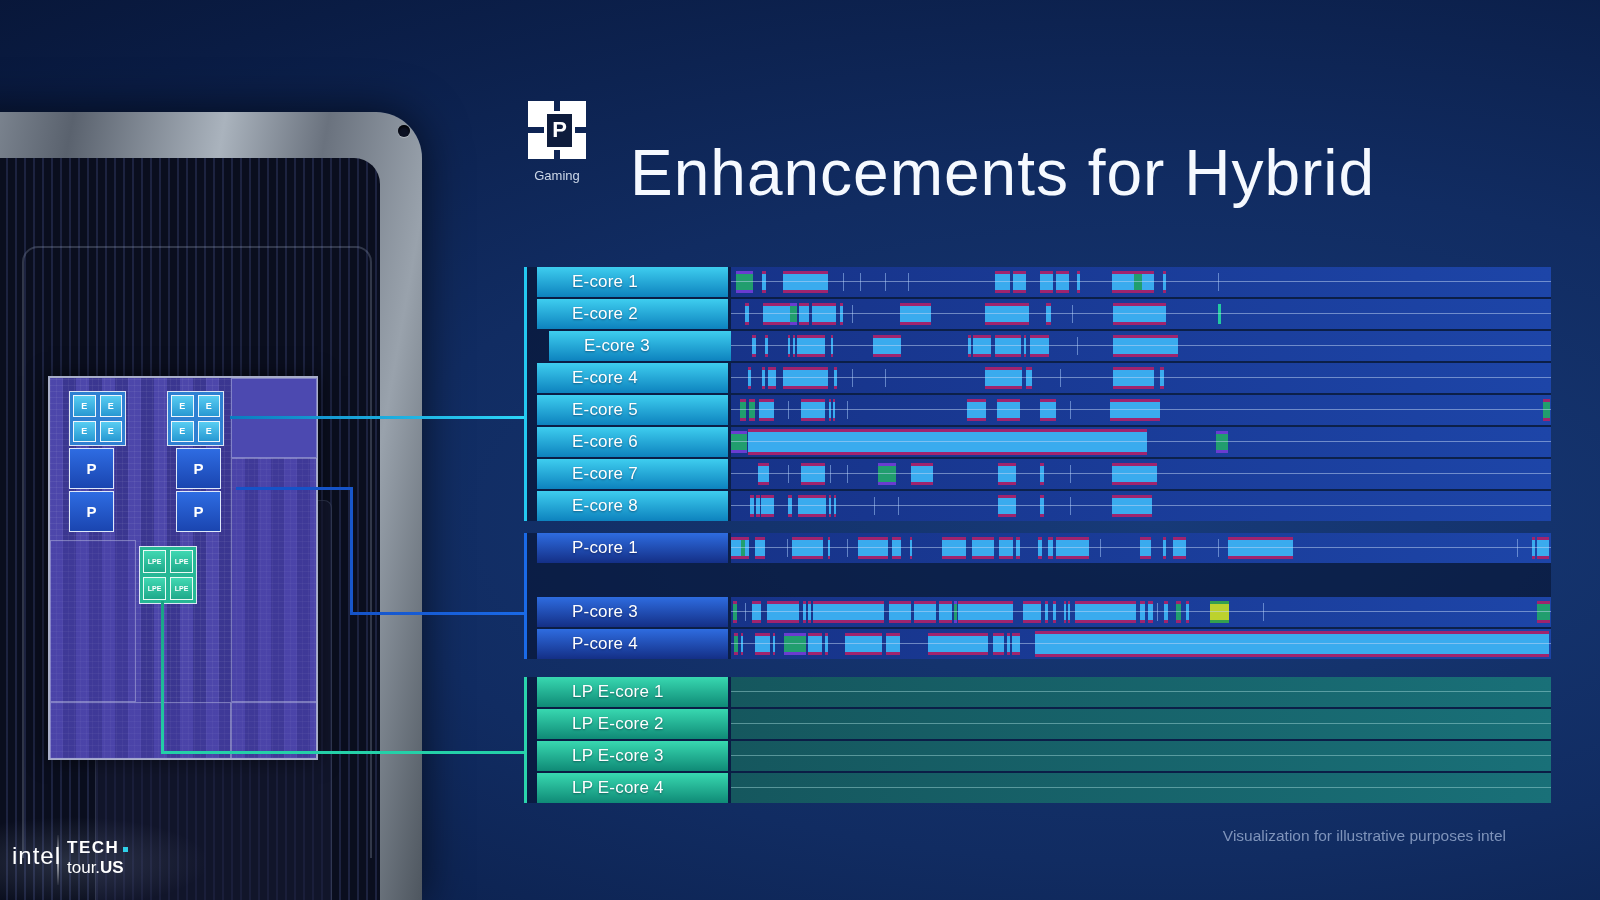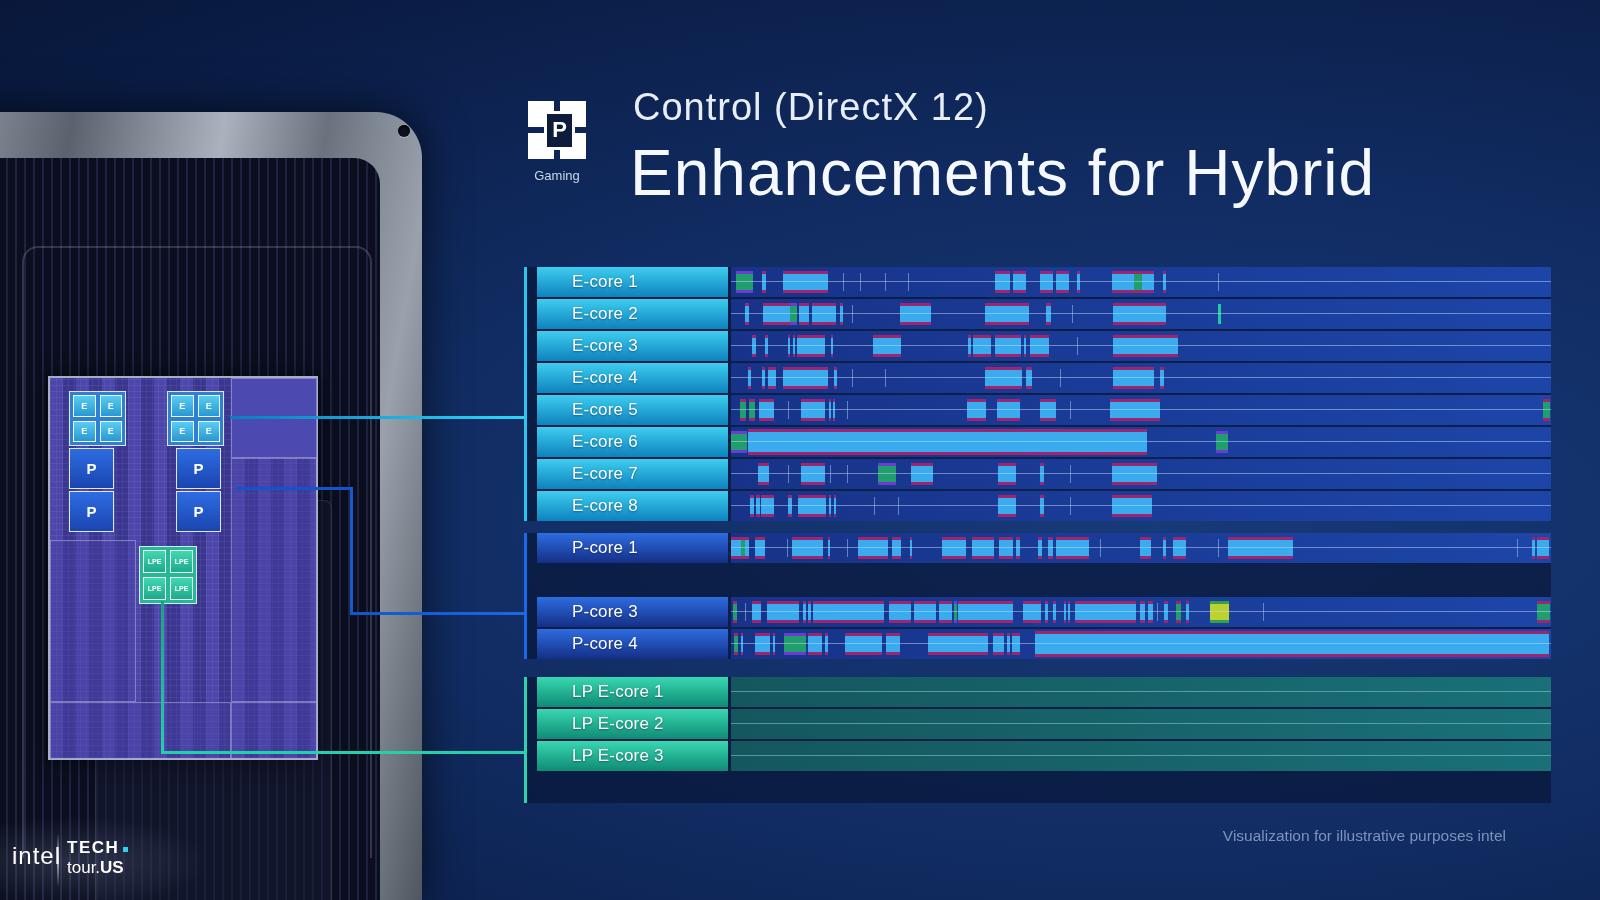--- a/index.html
+++ b/index.html
@@ -147,21 +147,20 @@
   <div id="hybrid">
     <div class="hy-icon">
       <div class="q q1"></div>
         <div class="q q2"></div>
         <div class="q q3"></div>
         <div class="q q4"></div>
       <div class="hy-p">P</div>
     </div>
     <div class="hy-label">Gaming</div>
   </div>
-  <div id="game-title">Control (DirectX 12)</div>
   <div id="main-title">Enhancements for Hybrid</div>
 
   <div id="groups">
       <div class="group" style="top: 267px; height: 254px;">
         <div class="bracket" style="background: rgb(36, 200, 240);"></div>
         <div class="row" style="top: 0px;">
           <div class="rlabel" style="background: linear-gradient(rgb(62, 205, 239), rgb(13, 130, 190));">E-core 1</div>
           <div class="track" style="background: linear-gradient(90deg, rgb(23, 51, 137), rgb(29, 69, 168));">
             <div class="seg sg-gp" style="left: 0.6%; width: 2.1%;"></div>
             <div class="seg sg-b" style="left: 3.8%; width: 0.5%;"></div>
@@ -196,21 +195,21 @@
             <div class="seg sg-b" style="left: 20.6%; width: 3.8%;"></div>
             <div class="seg sg-b" style="left: 31%; width: 5.4%;"></div>
             <div class="seg sg-b" style="left: 38.4%; width: 0.6%;"></div>
             <div class="seg sg-l" style="left: 41.6%;"></div>
             <div class="seg sg-b" style="left: 46.6%; width: 6.5%;"></div>
             <div class="seg sg-c" style="left: 59.4%; width: 0.3%;"></div>
             <div class="cline" style="background: rgba(195, 215, 245, 0.5);"></div>
           </div>
         </div>
         <div class="row" style="top: 64px;">
-          <div class="rlabel" style="background: linear-gradient(rgb(62, 205, 239), rgb(13, 130, 190));">E-core 3</div>
+          <div class="rlabel" style="background: linear-gradient(rgb(62, 205, 239), rgb(13, 130, 190)); margin-left: 12px;">E-core 3</div>
           <div class="track" style="background: linear-gradient(90deg, rgb(23, 51, 137), rgb(29, 69, 168));">
             <div class="seg sg-b" style="left: 2.6%; width: 0.4%;"></div>
             <div class="seg sg-b" style="left: 4.1%; width: 0.4%;"></div>
             <div class="seg sg-b" style="left: 7%; width: 0.25%;"></div>
             <div class="seg sg-b" style="left: 7.6%; width: 0.25%;"></div>
             <div class="seg sg-b" style="left: 8%; width: 3.5%;"></div>
             <div class="seg sg-b" style="left: 12.2%; width: 0.3%;"></div>
             <div class="seg sg-b" style="left: 17.3%; width: 3.4%;"></div>
             <div class="seg sg-b" style="left: 28.9%; width: 0.4%;"></div>
             <div class="seg sg-b" style="left: 29.5%; width: 2.2%;"></div>
@@ -408,20 +407,26 @@
           <div class="track" style="background: linear-gradient(90deg, rgb(21, 87, 94), rgb(25, 112, 120));">
             <div class="cline" style="background: rgba(170, 225, 225, 0.45);"></div>
           </div>
         </div>
         <div class="row" style="top: 64px;">
           <div class="rlabel" style="background: linear-gradient(rgb(56, 216, 176), rgb(15, 138, 118));">LP E-core 3</div>
           <div class="track" style="background: linear-gradient(90deg, rgb(21, 87, 94), rgb(25, 112, 120));">
             <div class="cline" style="background: rgba(170, 225, 225, 0.45);"></div>
           </div>
         </div>
+        <div class="row" style="top: 96px;">
+          <div class="rlabel" style="background: linear-gradient(rgb(56, 216, 176), rgb(15, 138, 118));">LP E-core 4</div>
+          <div class="track" style="background: linear-gradient(90deg, rgb(21, 87, 94), rgb(25, 112, 120));">
+            <div class="cline" style="background: rgba(170, 225, 225, 0.45);"></div>
+          </div>
+        </div>
       </div>
     </div>
 
   <div id="glow"></div>
   <div id="intel-logo">intel</div>
   <div id="logo-sep"></div>
   <div id="tech-logo">
     <div class="tech-1"><span>TECH</span><span class="tech-dot"></span></div>
     <div class="tech-2"><span>tour.</span><b>US</b></div>
   </div>

